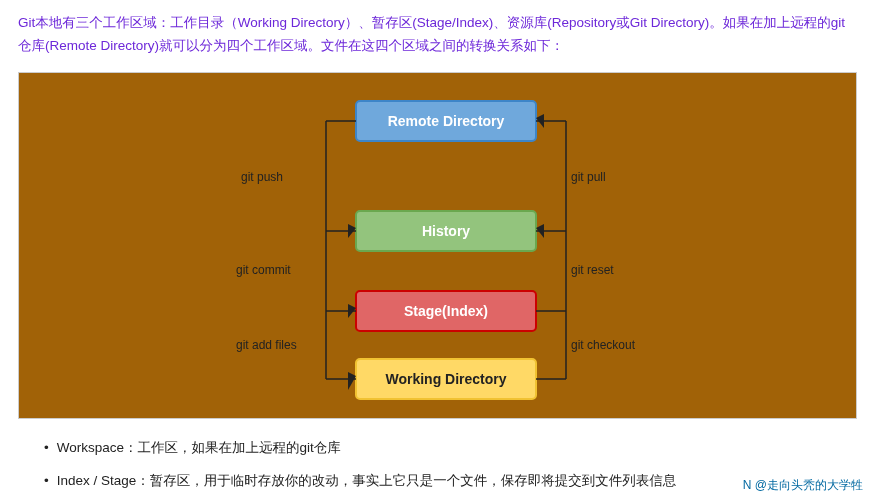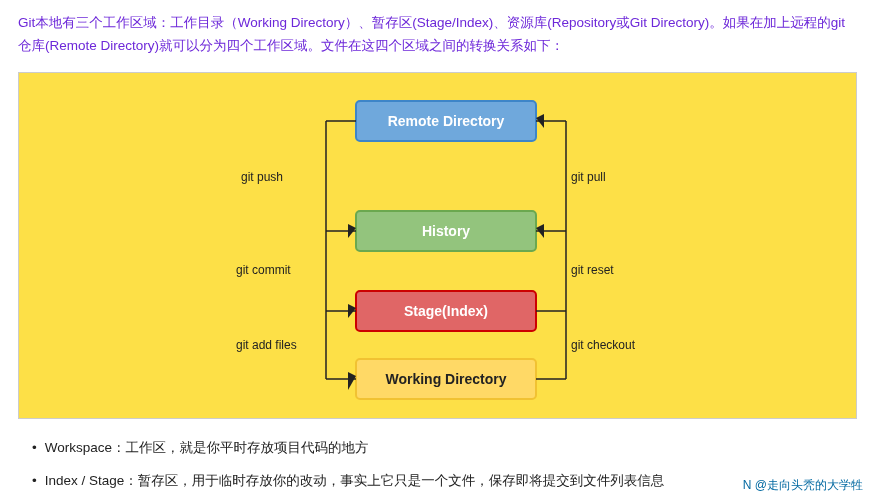--- a/index.html
+++ b/index.html
@@ -13,41 +13,41 @@
       padding: 12px 18px 12px 18px;
     }
     .intro-text {
       font-size: 13.5px;
       line-height: 1.7;
       margin-bottom: 14px;
       color: #6d28d9;
     }
     .diagram-area {
       border: 1px solid #ccc;
-      background: #fde047;
+      background: #a16207;
       padding: 18px 8px 14px 24px;
       display: flex;
       flex-direction: column;
       align-items: flex-start;
       margin-bottom: 18px;
       width: 100%;
       position: relative;
     }
 
     
     .diagram-svg-wrap {
       width: 420px;
       margin: 0 auto;
       position: relative;
     }
 
     .bullet-list {
       list-style: none;
       padding: 0;
-      margin: 4px;
+      margin: 16px;
     }
     .bullet-list li {
       padding-left: 10px;
       margin-bottom: 10px;
       font-size: 13.5px;
       line-height: 1.7;
       display: flex;
       align-items: flex-start;
     }
     .bullet-list li::before {
@@ -122,21 +122,21 @@
       <text x="335" y="183" font-family="Arial,sans-serif" font-size="12" fill="#222">git reset</text>
       <text x="335" y="258" font-family="Arial,sans-serif" font-size="12" fill="#222">git checkout</text>
 
     </svg>
   </div>
 </div>
 
 <ul class="bullet-list">
   <li>
     <span class="bullet-key">Workspace</span>
-      <span>：工作区，就是你平时存放项目代码的地方</span>
+      <span>：工作区，如果在加上远程的git仓库</span>
   </li>
   <li>
     <span class="bullet-key">Index / Stage</span>
       <span>：暂存区，用于临时存放你的改动，事实上它只是一个文件，保存即将提交到文件列表信息</span>
   </li>
 
 </ul>
 
 <div class="watermark">N @走向头秃的大学牲</div>
 

